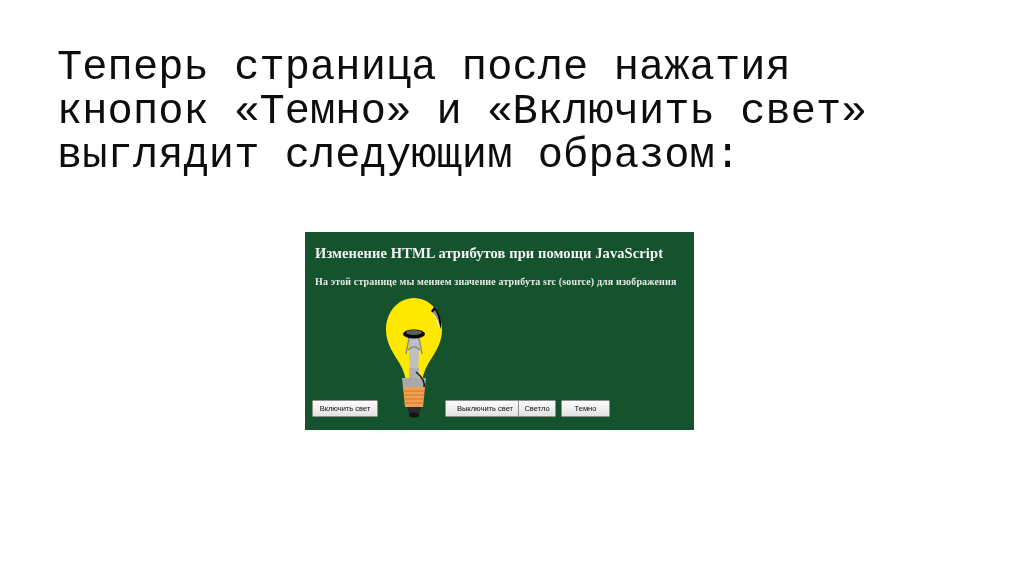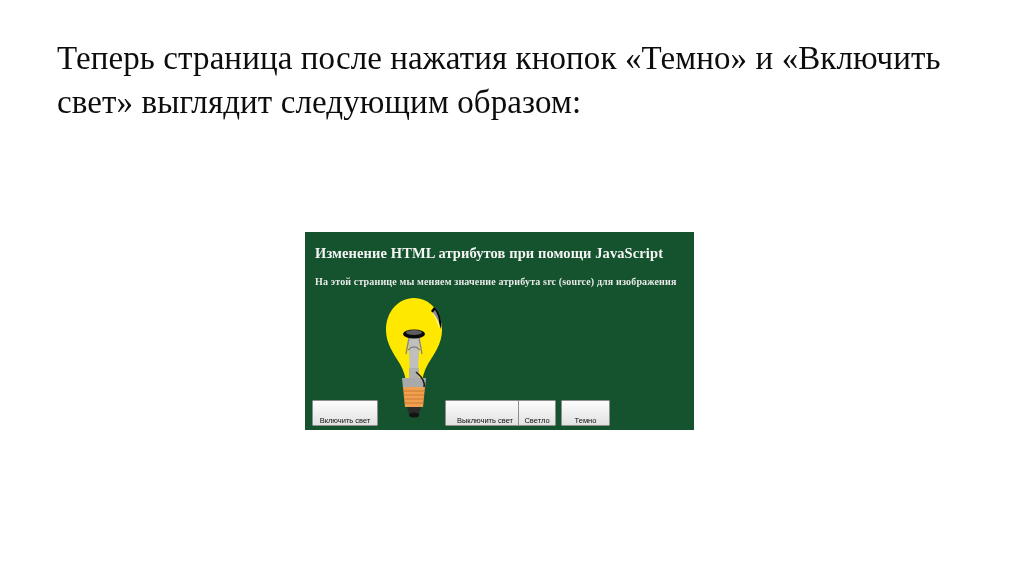--- a/index.html
+++ b/index.html
@@ -14,24 +14,24 @@
     position: relative;
     overflow: hidden;
     font-family: "Liberation Sans", sans-serif;
     -webkit-font-smoothing: antialiased;
   }
 
   
   .slide-heading {
     position: absolute;
     left: 57px;
-    top: 36px;
+    top: 46px;
     width: 890px;
-    font-family: Liberation Serif, serif;
-    font-size: 33px;
+    font-family: Liberation Mono, monospace;
+    font-size: 42px;
     line-height: 44px;
     font-weight: 400;
     color: #0d0d0d;
     letter-spacing: 0.1px;
     white-space: pre-line;
   }
 
   
   .embedded-page {
     position: absolute;
@@ -92,21 +92,21 @@
     box-sizing: border-box;
     background: linear-gradient(#fcfcfc, #e2e2e2);
     border: 1px solid #8e8e8e;
     border-radius: 1px;
     color: #101010;
     font-family: "Liberation Sans", sans-serif;
     font-size: 7.5px;
     line-height: 15px;
     text-align: center;
     white-space: nowrap;
-    padding: 12px 4px;
+    padding: 0 4px;
     cursor: pointer;
     user-select: none;
   }
   .btn-on     { left: 7px;   width: 66px; }
   .btn-off    { left: 140px; width: 80px; }
   .btn-light  { left: 213px; width: 38px; }
   .btn-dark   { left: 256px; width: 49px; }
 </style>
 </head>
 <body>

